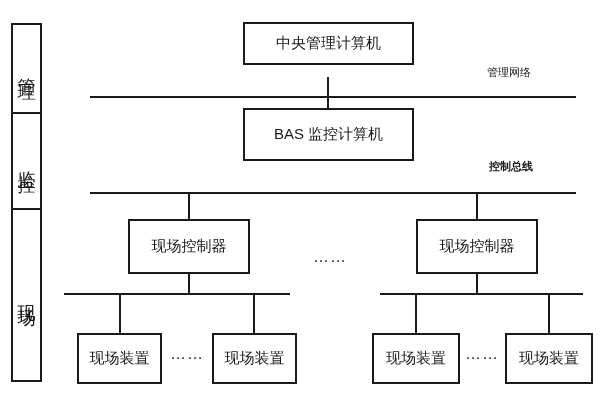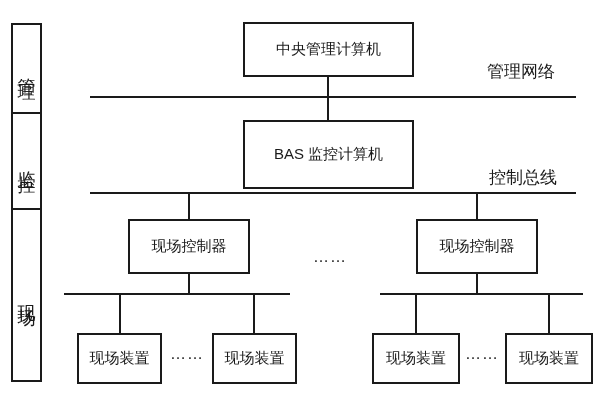--- a/index.html
+++ b/index.html
@@ -43,22 +43,22 @@
   .side-cell.c3{flex:1 1 auto;}
   
   .node{
     position:absolute;
     border:2px solid var(--line);
     background:var(--bg);
     display:flex;align-items:center;justify-content:center;
     font-size:15px;
     white-space:nowrap;
   }
-  .n-central{left:243px;top:22px;width:171px;height:55px;}
-  .n-bas{left:243px;top:120px;width:171px;height:69px;}
+  .n-central{left:243px;top:22px;width:171px;height:43px;}
+  .n-bas{left:243px;top:108px;width:171px;height:53px;}
   .n-ctrl-l{left:128px;top:219px;width:122px;height:55px;}
   .n-ctrl-r{left:416px;top:219px;width:122px;height:55px;}
   .n-dev1{left:77px;top:333px;width:85px;height:51px;}
   .n-dev2{left:212px;top:333px;width:85px;height:51px;}
   .n-dev3{left:372px;top:333px;width:88px;height:51px;}
   .n-dev4{left:505px;top:333px;width:88px;height:51px;}
   
   .hline,.vline{position:absolute;background:var(--line);}
   .hline{height:2px;}
   .vline{width:2px;}
@@ -71,26 +71,26 @@
   .v-ctrlbus-r{left:476px;top:194px;height:25px;}
   .v-ctrl-fbus-l{left:188px;top:274px;height:19px;}
   .v-ctrl-fbus-r{left:476px;top:274px;height:19px;}
   .v-dev1{left:119px;top:295px;height:38px;}
   .v-dev2{left:253px;top:295px;height:38px;}
   .v-dev3{left:415px;top:295px;height:38px;}
   .v-dev4{left:548px;top:295px;height:38px;}
   
   .buslabel{
     position:absolute;
-    font-size:17px;line-height:20px;
+    font-size:11px;line-height:20px;
     white-space:nowrap;
     background:var(--bg);
   }
   .l-mgmt{left:487px;top:62px;}
-  .l-ctrl{left:489px;top:168px;}
+  .l-ctrl{left:489px;top:156px;font-weight:bold;}
   .l-field{left:300px;top:283px;padding:0 3px;}
   .dots{
     position:absolute;
     font-size:16px;line-height:20px;
     letter-spacing:1px;
     white-space:nowrap;
   }
   .dots-ctrl{left:313px;top:247px;}
   .dots-dev-l{left:170px;top:344px;}
   .dots-dev-r{left:465px;top:344px;}

